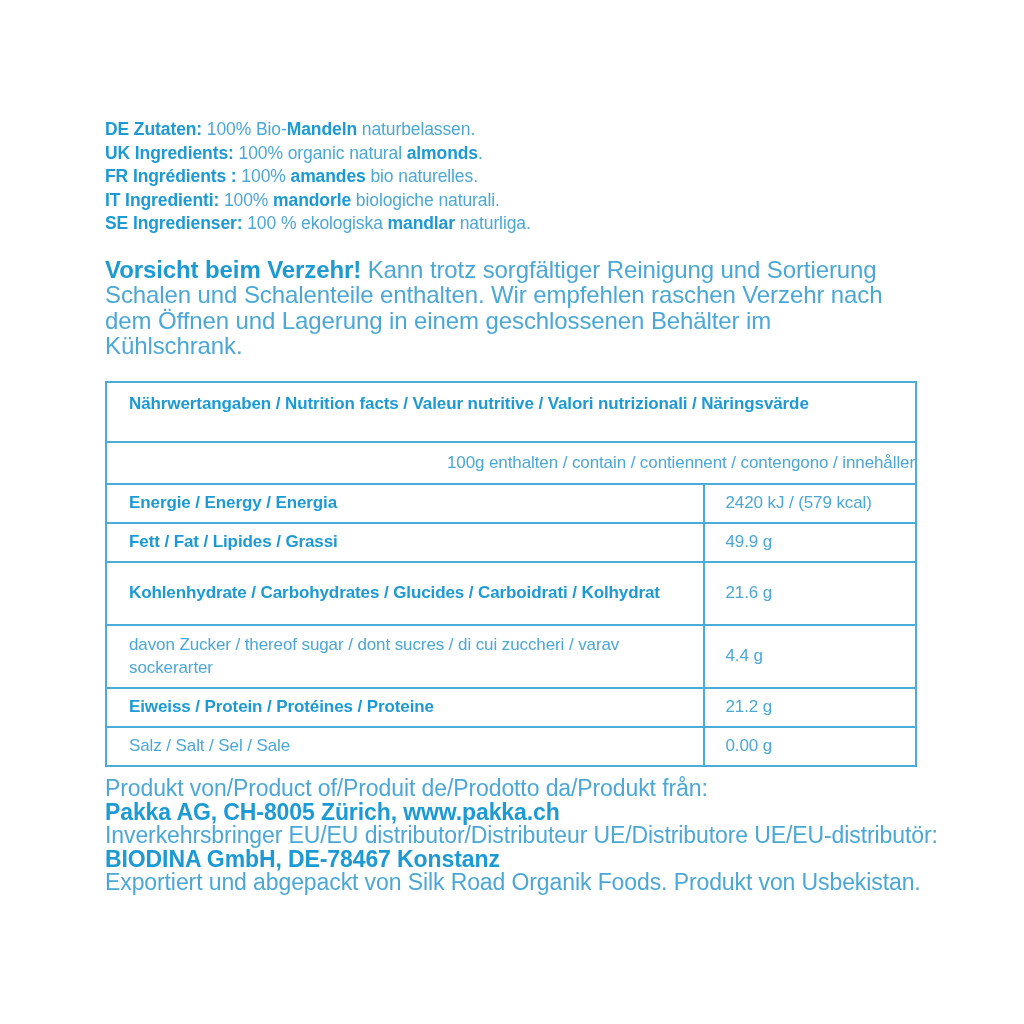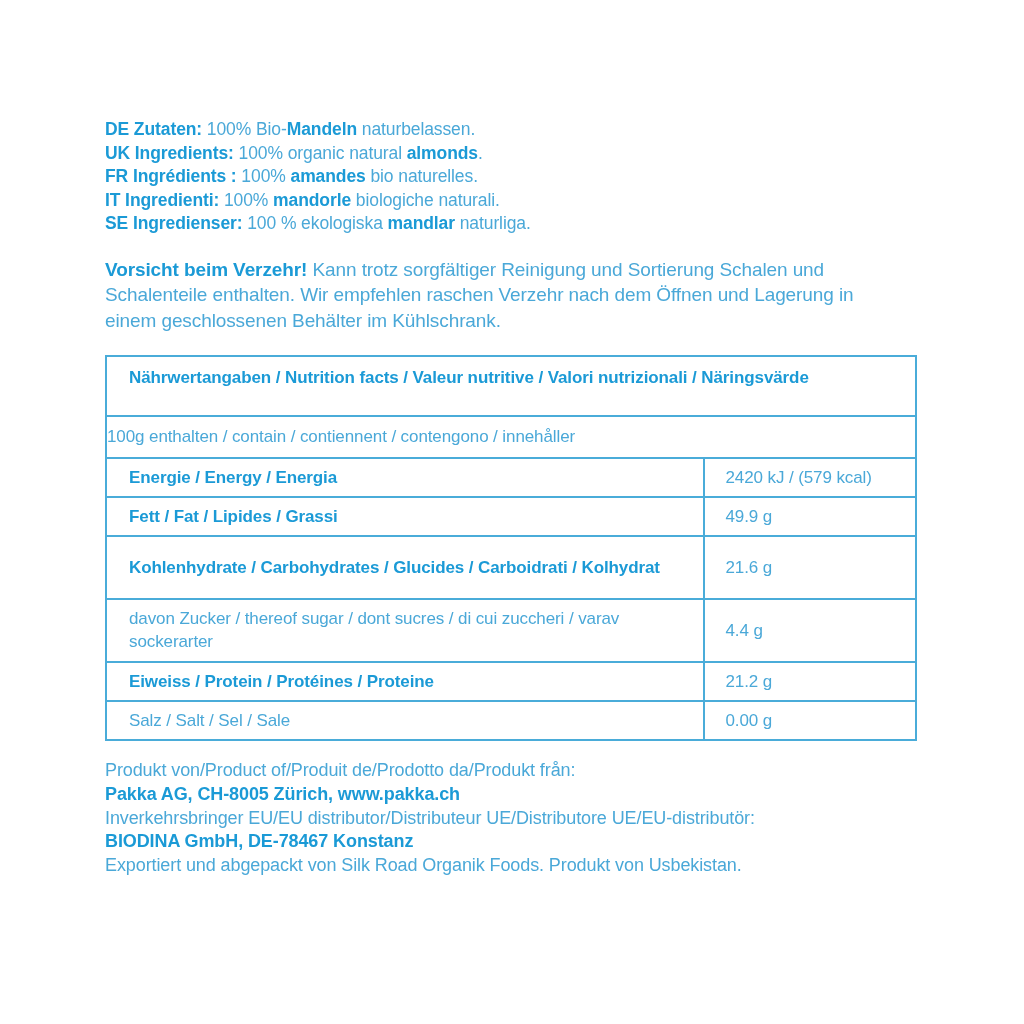--- a/index.html
+++ b/index.html
@@ -30,21 +30,21 @@
   .ingredients {
     font-size: 17.5px;
     line-height: 23.6px;
     letter-spacing: -0.1px;
   }
   .ingredients .line { white-space: nowrap; }
 
   
   .warning {
     margin-top: 21px;
-    font-size: 19px;
+    font-size: 24px;
     line-height: 25.5px;
     letter-spacing: -0.1px;
     max-width: 800px;
   }
 
   
   .nutrition-table {
     margin-top: 22px;
     width: 812px;
     border-collapse: collapse;
@@ -60,36 +60,36 @@
   }
   .nutrition-table td.lbl { padding-left: 22px; padding-right: 12px; }
   .nutrition-table td.val { padding-left: 20px; padding-right: 6px; }
 
   .row-title td {
     text-align: left;
     padding-top: 9px;
     padding-bottom: 26px;
   }
   .row-basis td {
-    text-align: left;
+    text-align: right;
     padding-top: 8px;
     padding-bottom: 9px;
     padding-left: 0;
     padding-right: 0;
   }
   tr.single td { height: 24px; }
   tr.double td { height: 48px; }
 
   .col-label { width: 597px; }
   .col-value { width: 211px; }
 
   
   .footer {
-    margin-top: 18px;
-    font-size: 18px;
+    margin-top: 10px;
+    font-size: 23px;
     line-height: 23.6px;
     letter-spacing: -0.1px;
   }
   .footer .line { white-space: nowrap; }
 </style>
 </head>
 <body>
 
 <div class="label-sheet">
 

